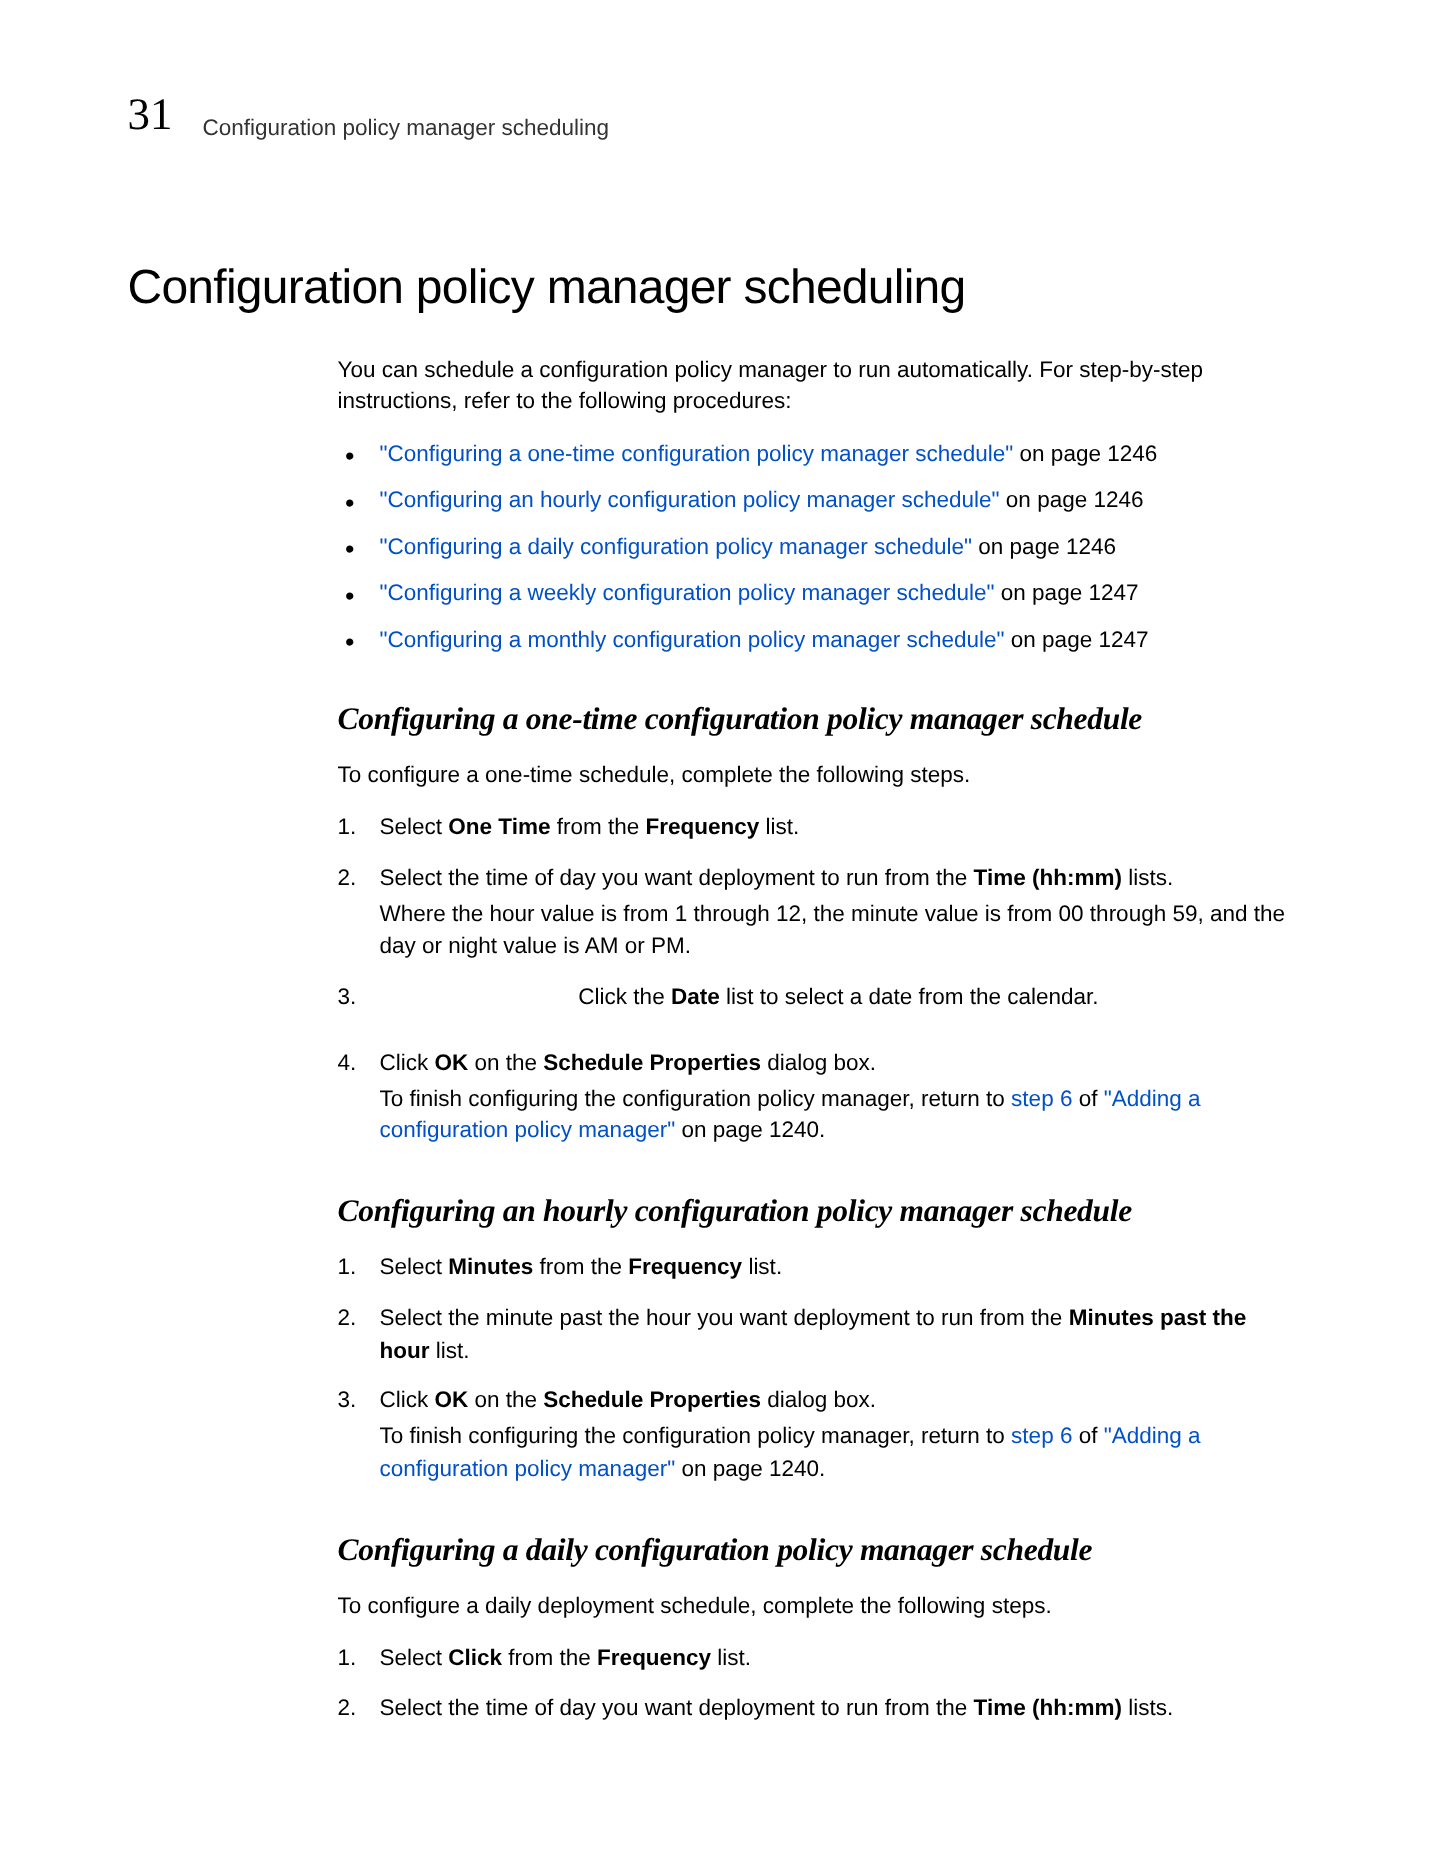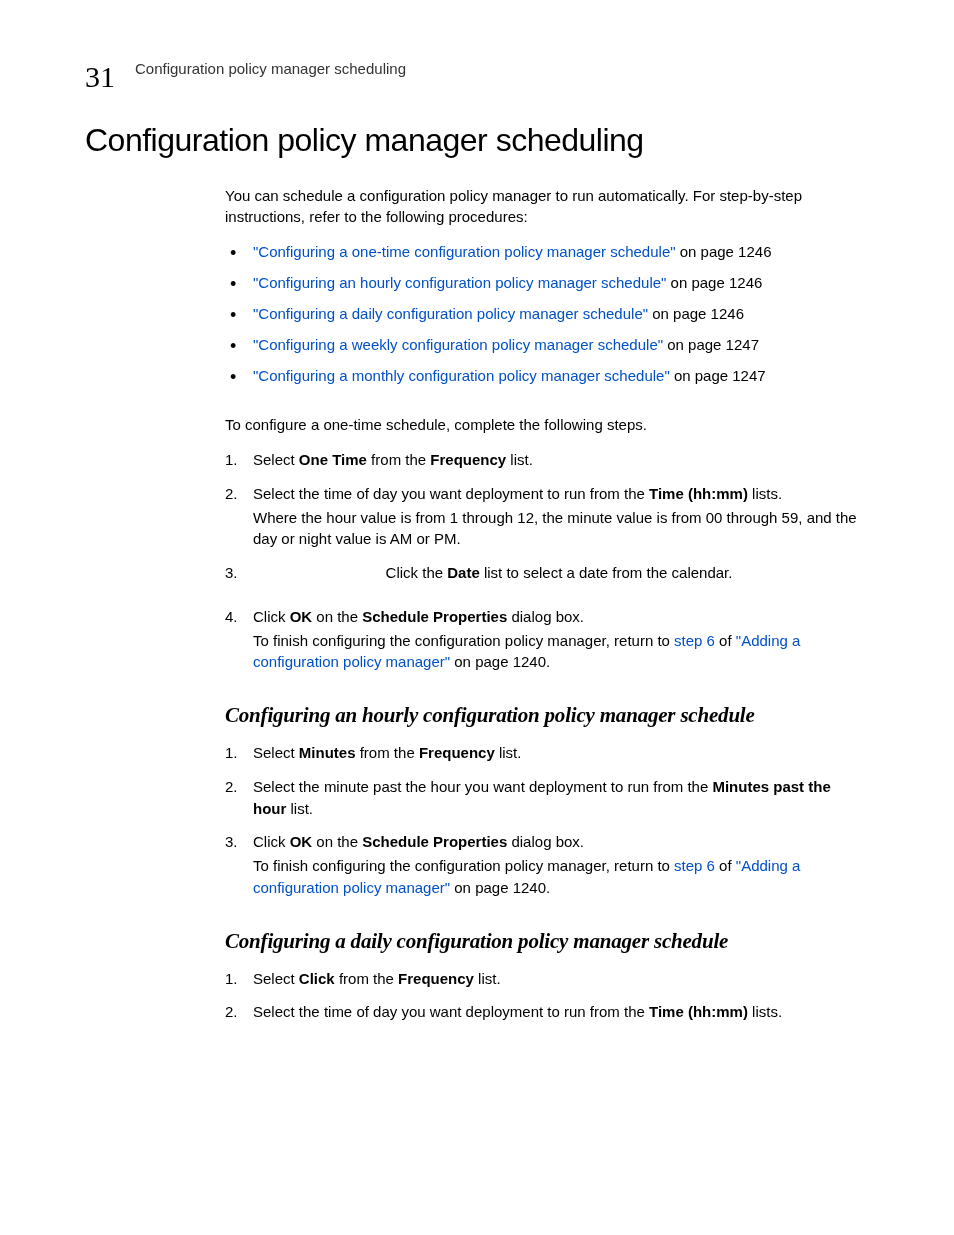--- a/index.html
+++ b/index.html
@@ -9,22 +9,22 @@
     margin: 0;
     padding: 0;
     background: #fff;
     width: 954px;
   }
   .page {
     padding: 60px 85px 60px 85px;
   }
   .header-row {
     display: flex;
-    align-items: flex-start;
-    margin-bottom: 28px;
+    align-items: flex-end;
+    margin-bottom: 79px;
   }
   .chapter-number {
     font-size: 30px;
     font-weight: normal;
     font-family: "Times New Roman", Georgia, serif;
     margin-right: 20px;
   }
   .running-title {
     font-size: 15px;
     color: #333;
@@ -115,20 +115,21 @@
     <p>You can schedule a configuration policy manager to run automatically. For step-by-step instructions, refer to the following procedures:</p>
 
     <ul class="bullets">
       <li><span class="link">"Configuring a one-time configuration policy manager schedule"</span><span> on page 1246</span></li>
       <li><span class="link">"Configuring an hourly configuration policy manager schedule"</span><span> on page 1246</span></li>
       <li><span class="link">"Configuring a daily configuration policy manager schedule"</span><span> on page 1246</span></li>
       <li><span class="link">"Configuring a weekly configuration policy manager schedule"</span><span> on page 1247</span></li>
       <li><span class="link">"Configuring a monthly configuration policy manager schedule"</span><span> on page 1247</span></li>
     </ul>
 
+    <h2 class="section-title">Configuring a one-time configuration policy manager schedule</h2>
     <p>To configure a one-time schedule, complete the following steps.</p>
     <ol class="steps">
       <li>
         <span>Select </span><span class="bold">One Time</span><span> from the </span><span class="bold">Frequency</span><span> list.</span>
       </li>
       <li>
         <span>Select the time of day you want deployment to run from the </span><span class="bold">Time (hh:mm)</span><span> lists.</span>
         <div class="step-body">Where the hour value is from 1 through 12, the minute value is from 00 through 59, and the day or night value is AM or PM.</div>
       </li>
       <li style="margin-bottom:22px;text-align:center;">
@@ -152,20 +153,21 @@
       </li>
       <li>
         <span>Click </span><span class="bold">OK</span><span> on the </span><span class="bold">Schedule Properties</span><span> dialog box.</span>
         <div class="step-body">
           <span>To finish configuring the configuration policy manager, return to </span><span class="link">step 6</span><span> of </span><span class="link">"Adding a configuration policy manager"</span><span> on page 1240.</span>
         </div>
       </li>
     </ol>
 
     <h2 class="section-title">Configuring a daily configuration policy manager schedule</h2>
+    <p>To configure a daily deployment schedule, complete the following steps.</p>
     <ol class="steps">
       <li>
         <span>Select </span><span class="bold">Click</span><span> from the </span><span class="bold">Frequency</span><span> list.</span>
       </li>
       <li>
         <span>Select the time of day you want deployment to run from the </span><span class="bold">Time (hh:mm)</span><span> lists.</span>
         
       </li>
     </ol>
 

